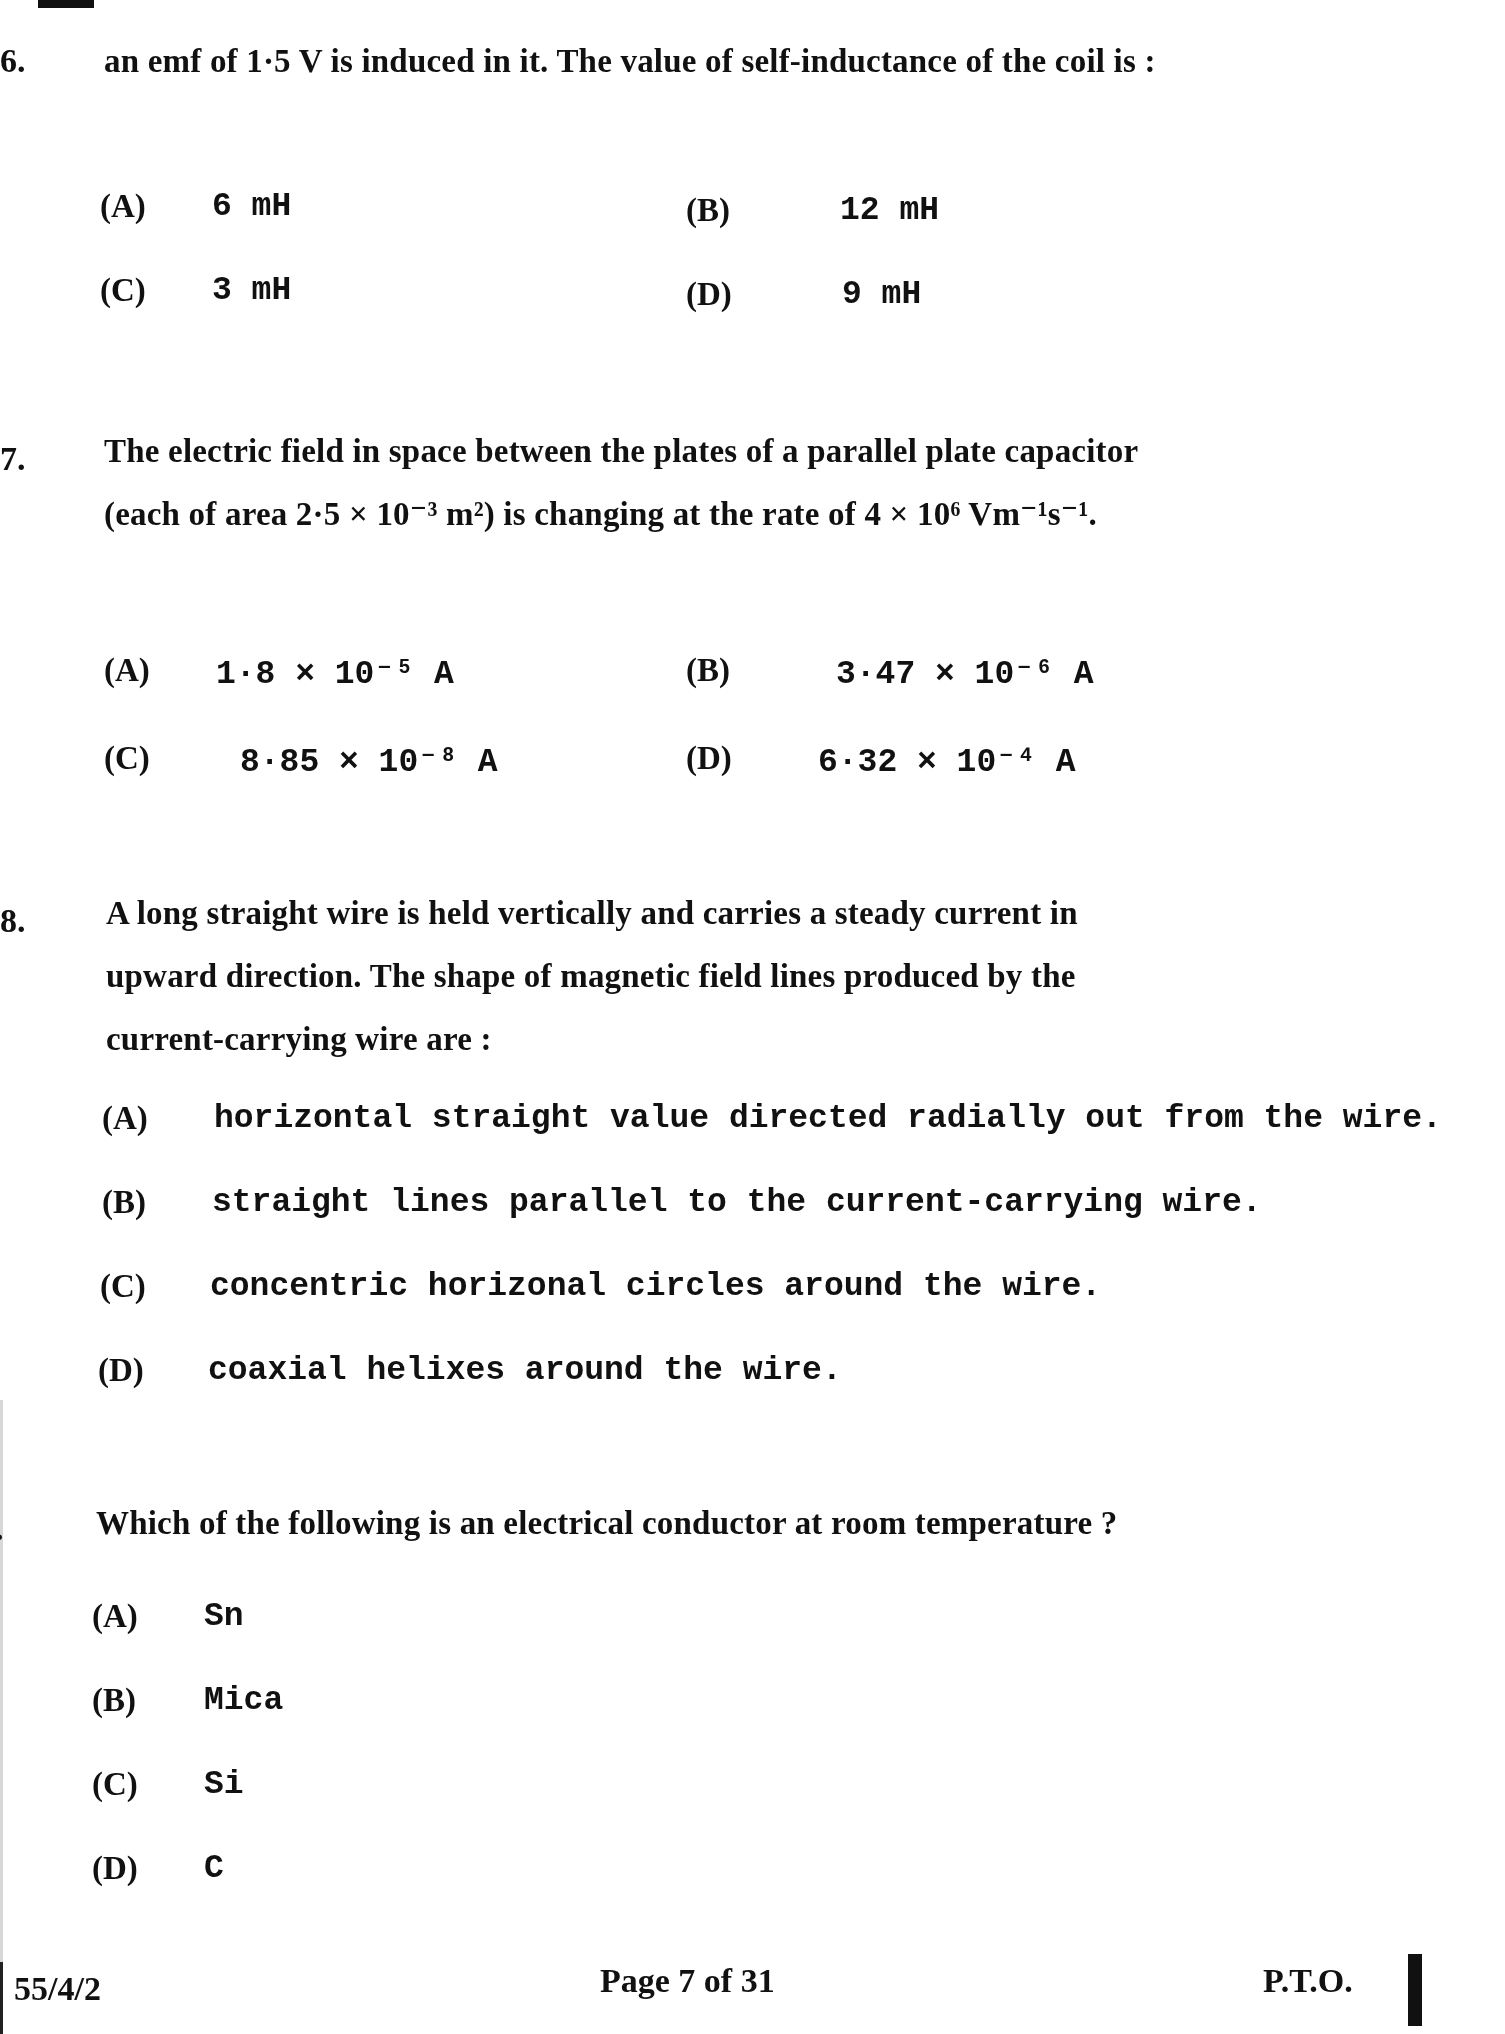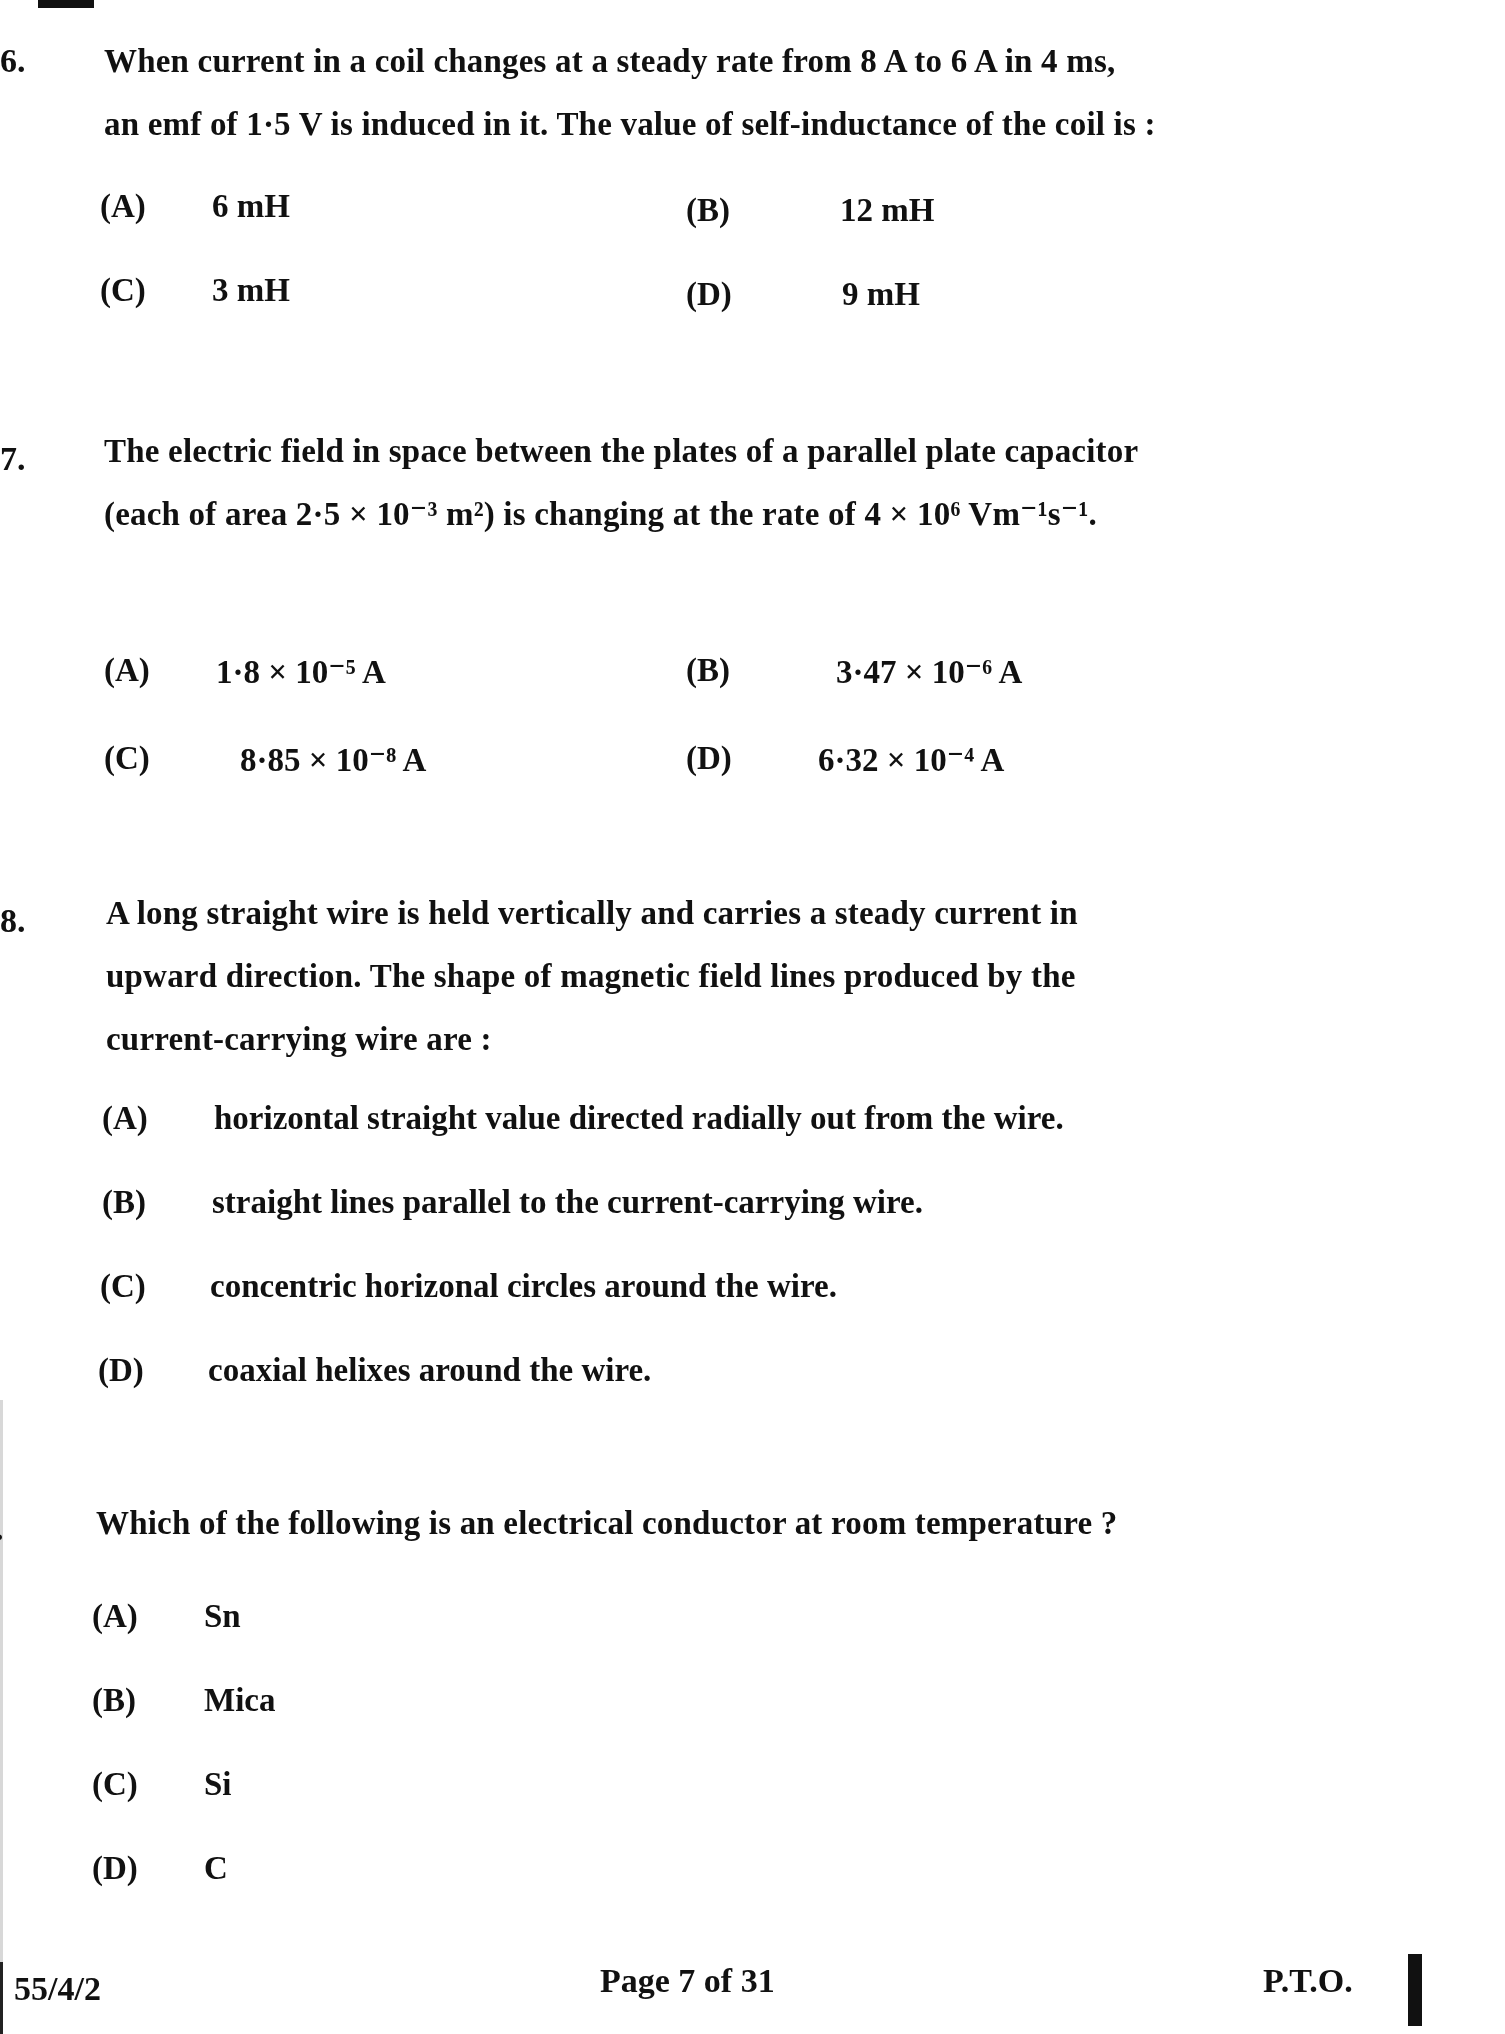--- a/index.html
+++ b/index.html
@@ -8,38 +8,37 @@
       font-family: "Liberation Serif", "DejaVu Serif", serif;
       color: #111111;
     }
     .corner-mark { position: absolute; left: 38px; top: 0; width: 56px; height: 8px; background: #111; }
     .left-rule { position: absolute; left: 0; top: 1400px; width: 3px; height: 634px; background: #d8d8d8; }
     .q { position: absolute; left: 0; width: 1400px; }
     .qnum { position: absolute; left: 0; font-weight: bold; font-size: 34px; }
     .qtext { position: absolute; font-size: 33px; line-height: 63px; font-weight: bold; letter-spacing: 0.2px; }
     .opt { position: absolute; font-size: 33px; font-weight: bold; }
     .opt .lbl { display: inline-block; }
-    .opt .val { position: absolute; white-space: nowrap; }
+    .opt .val { position: absolute; white-space: nowrap; font-family: Liberation Mono, monospace; }
     .footer { position: absolute; top: 1962px; left: 0; width: 1197px; height: 60px; font-weight: bold; font-size: 34px; }
     .footer .code { position: absolute; left: 14px; top: 8px; }
     .footer .page { position: absolute; left: 600px; top: 0px; }
     .footer .pto { position: absolute; left: 1263px; top: 0px; }
     .footer .bar { position: absolute; left: 1408px; top: -8px; width: 14px; height: 72px; background: #111; }
     .footer .tick { position: absolute; left: 0; top: 0; width: 3px; height: 72px; background: #222; }
   </style>
 </head>
 <body>
 
 <div class="corner-mark"></div>
 <div class="left-rule"></div>
 
 <div class="q" style="top:0;">
   <span class="qnum" style="top:42px;">6.</span>
   <div class="qtext" style="left:104px; top:30px;">
-    <div>When current in a coil changes at a steady rate from 8 A to 6 A in 4 ms,</div>
     <div>an emf of 1·5 V is induced in it. The value of self-inductance of the coil is :</div>
   </div>
   <div class="opt" style="left:100px; top:188px;">
     <span class="lbl">(A)</span>
     <span class="val" style="left:112px;">6 mH</span>
   </div>
   <div class="opt" style="left:686px; top:192px;">
     <span class="lbl">(B)</span>
     <span class="val" style="left:154px;">12 mH</span>
   </div>

